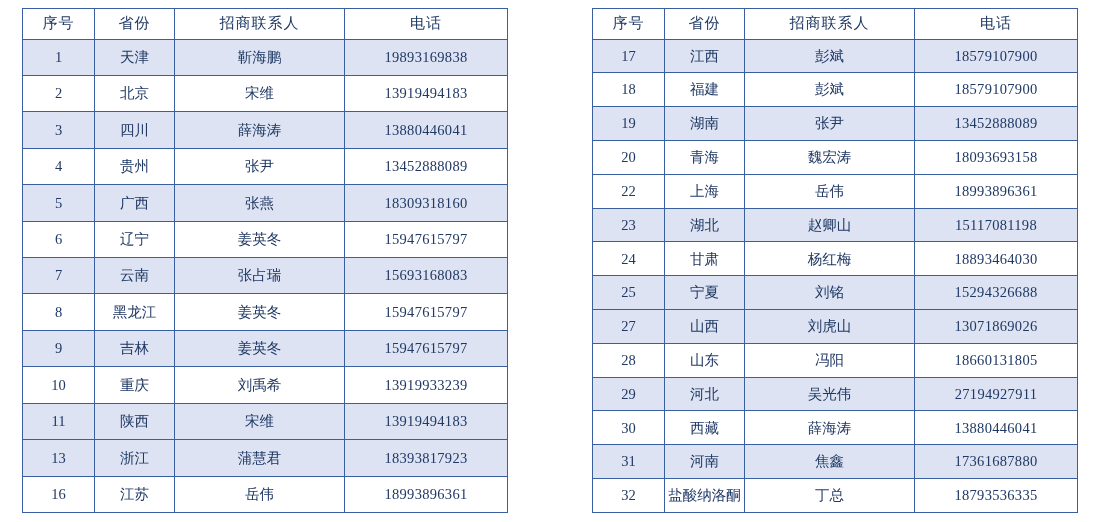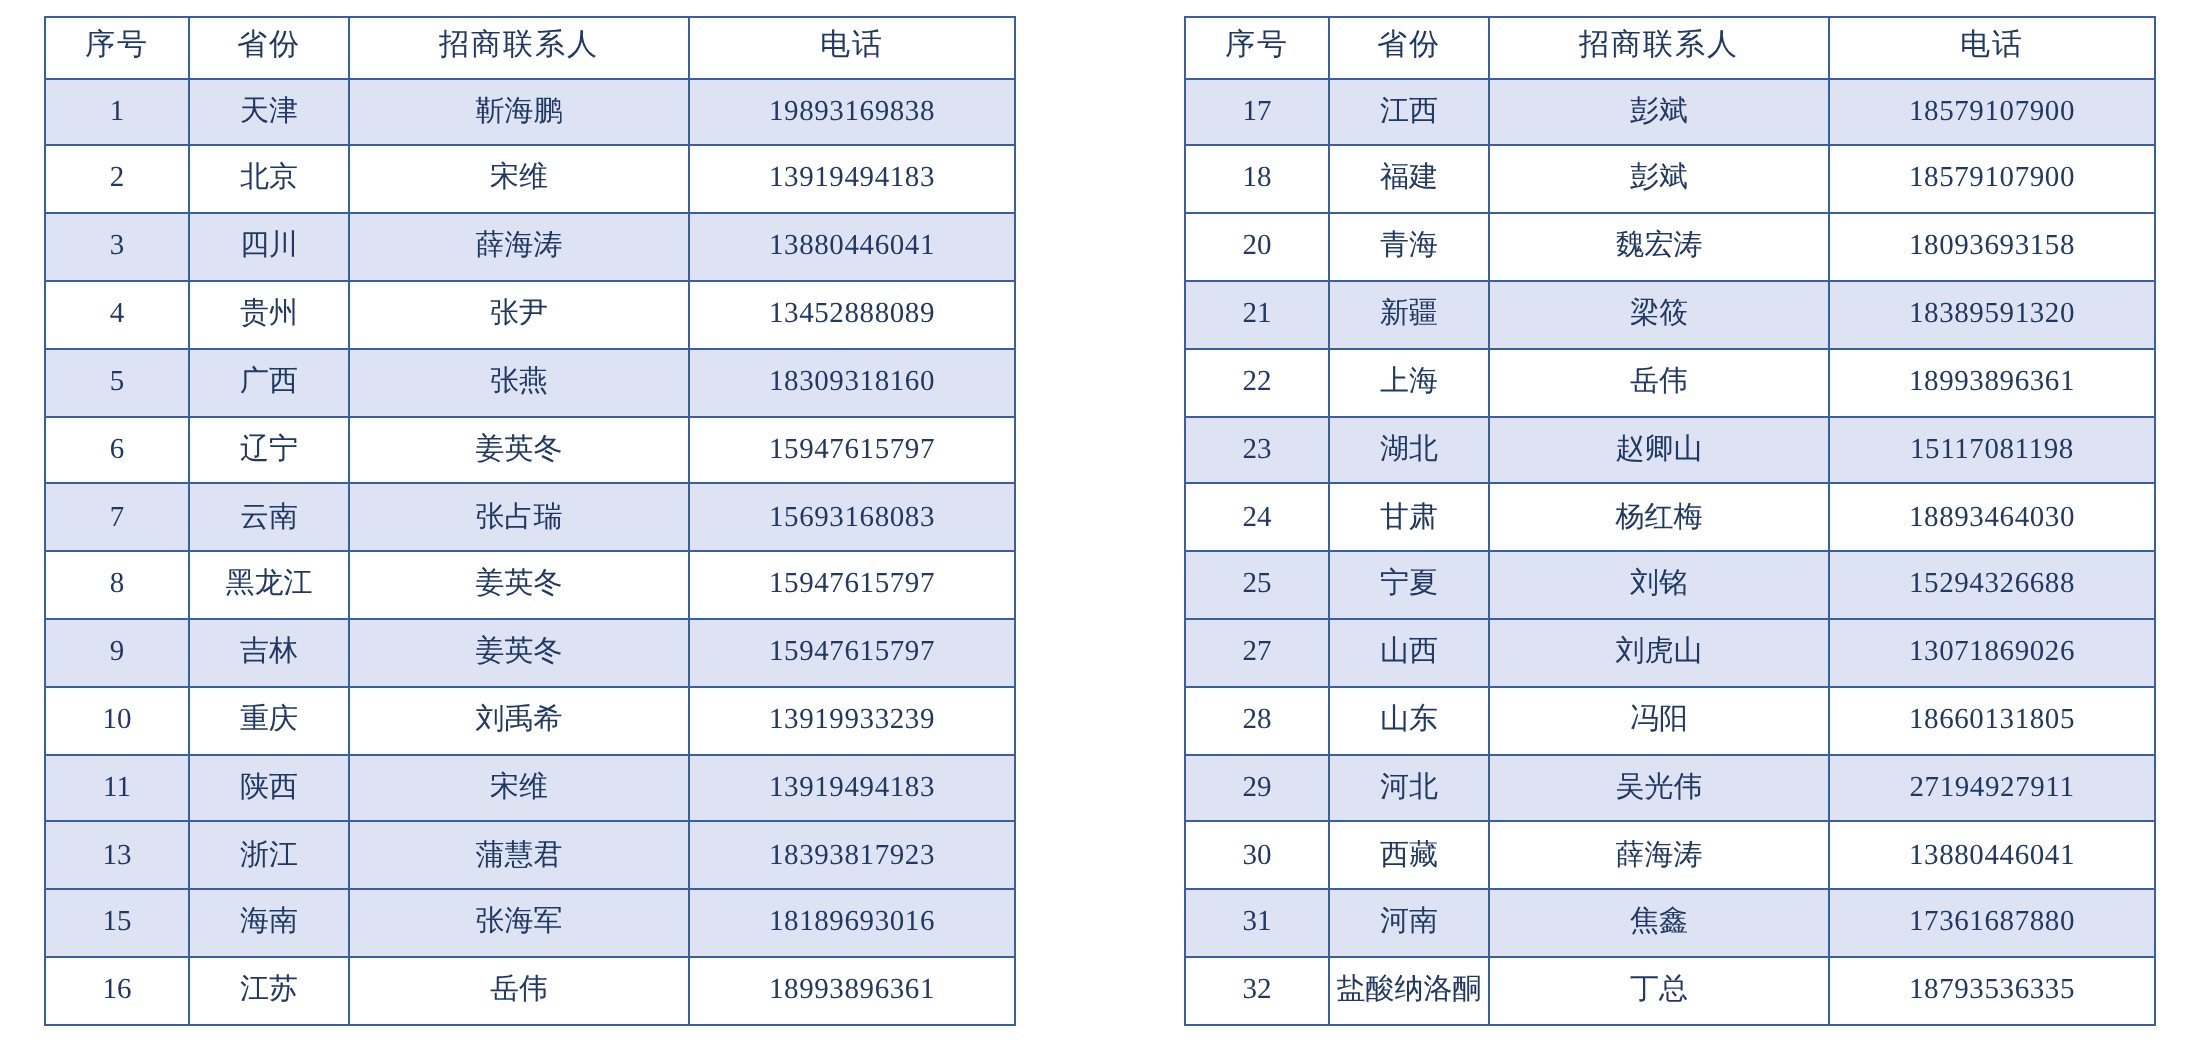--- a/index.html
+++ b/index.html
@@ -149,26 +149,20 @@
           <td>陕西</td>
           <td>宋维</td>
           <td class="phone-cell">13919494183</td>
         </tr>
         <tr class="shaded">
           <td>13</td>
           <td>浙江</td>
           <td>蒲慧君</td>
           <td class="phone-cell">18393817923</td>
         </tr>
-        <tr class="shaded">
-          <td>15</td>
-          <td>海南</td>
-          <td>张海军</td>
-          <td class="phone-cell">18189693016</td>
-        </tr>
         <tr class="plain">
           <td>16</td>
           <td>江苏</td>
           <td>岳伟</td>
           <td class="phone-cell">18993896361</td>
         </tr>
       </tbody>
   </table>
 
   <table class="contact-table">
@@ -192,32 +186,32 @@
           <td>江西</td>
           <td>彭斌</td>
           <td class="phone-cell">18579107900</td>
         </tr>
         <tr class="plain">
           <td>18</td>
           <td>福建</td>
           <td>彭斌</td>
           <td class="phone-cell">18579107900</td>
         </tr>
+        <tr class="shaded">
+          <td>19</td>
+          <td>湖南</td>
+          <td>张尹</td>
+          <td class="phone-cell">13452888089</td>
+        </tr>
         <tr class="plain">
           <td>20</td>
           <td>青海</td>
           <td>魏宏涛</td>
           <td class="phone-cell">18093693158</td>
         </tr>
-        <tr class="shaded">
-          <td>21</td>
-          <td>新疆</td>
-          <td>梁筱</td>
-          <td class="phone-cell">18389591320</td>
-        </tr>
         <tr class="plain">
           <td>22</td>
           <td>上海</td>
           <td>岳伟</td>
           <td class="phone-cell">18993896361</td>
         </tr>
         <tr class="shaded">
           <td>23</td>
           <td>湖北</td>
           <td>赵卿山</td>

